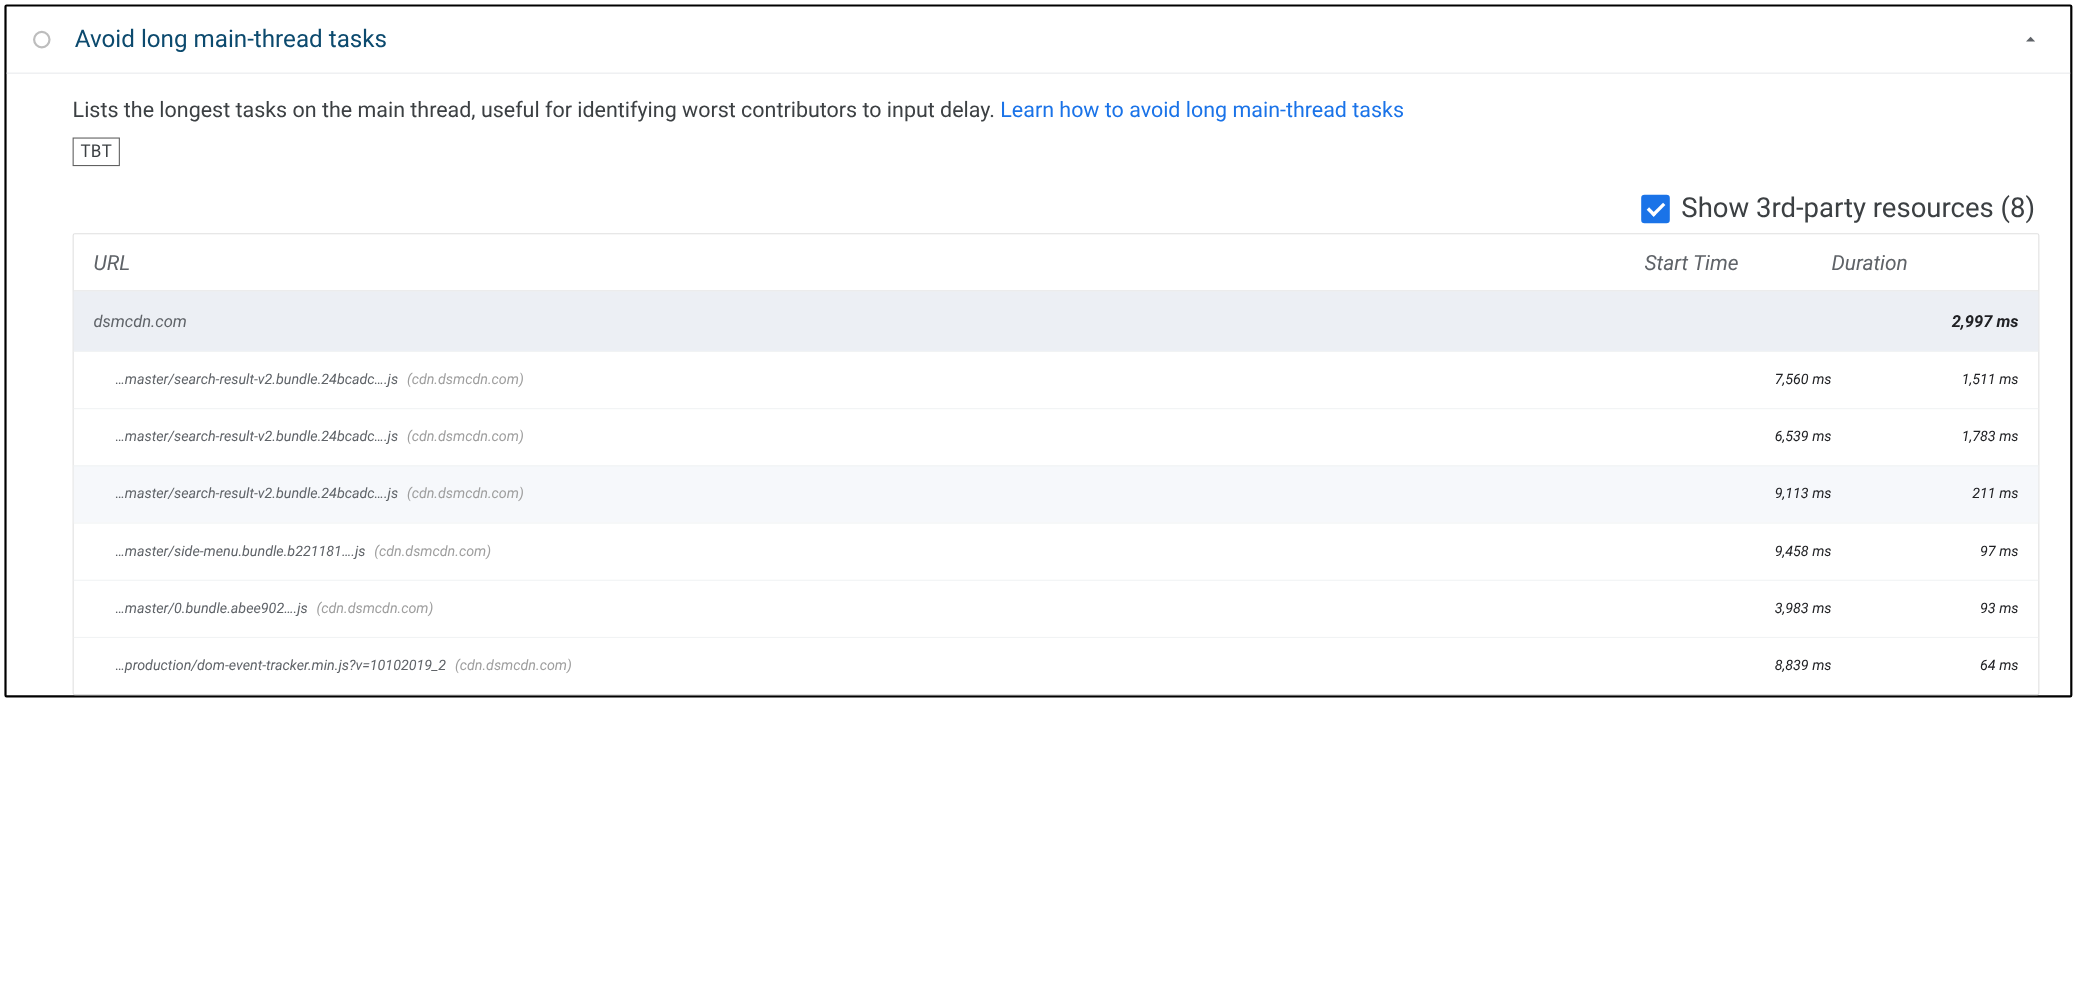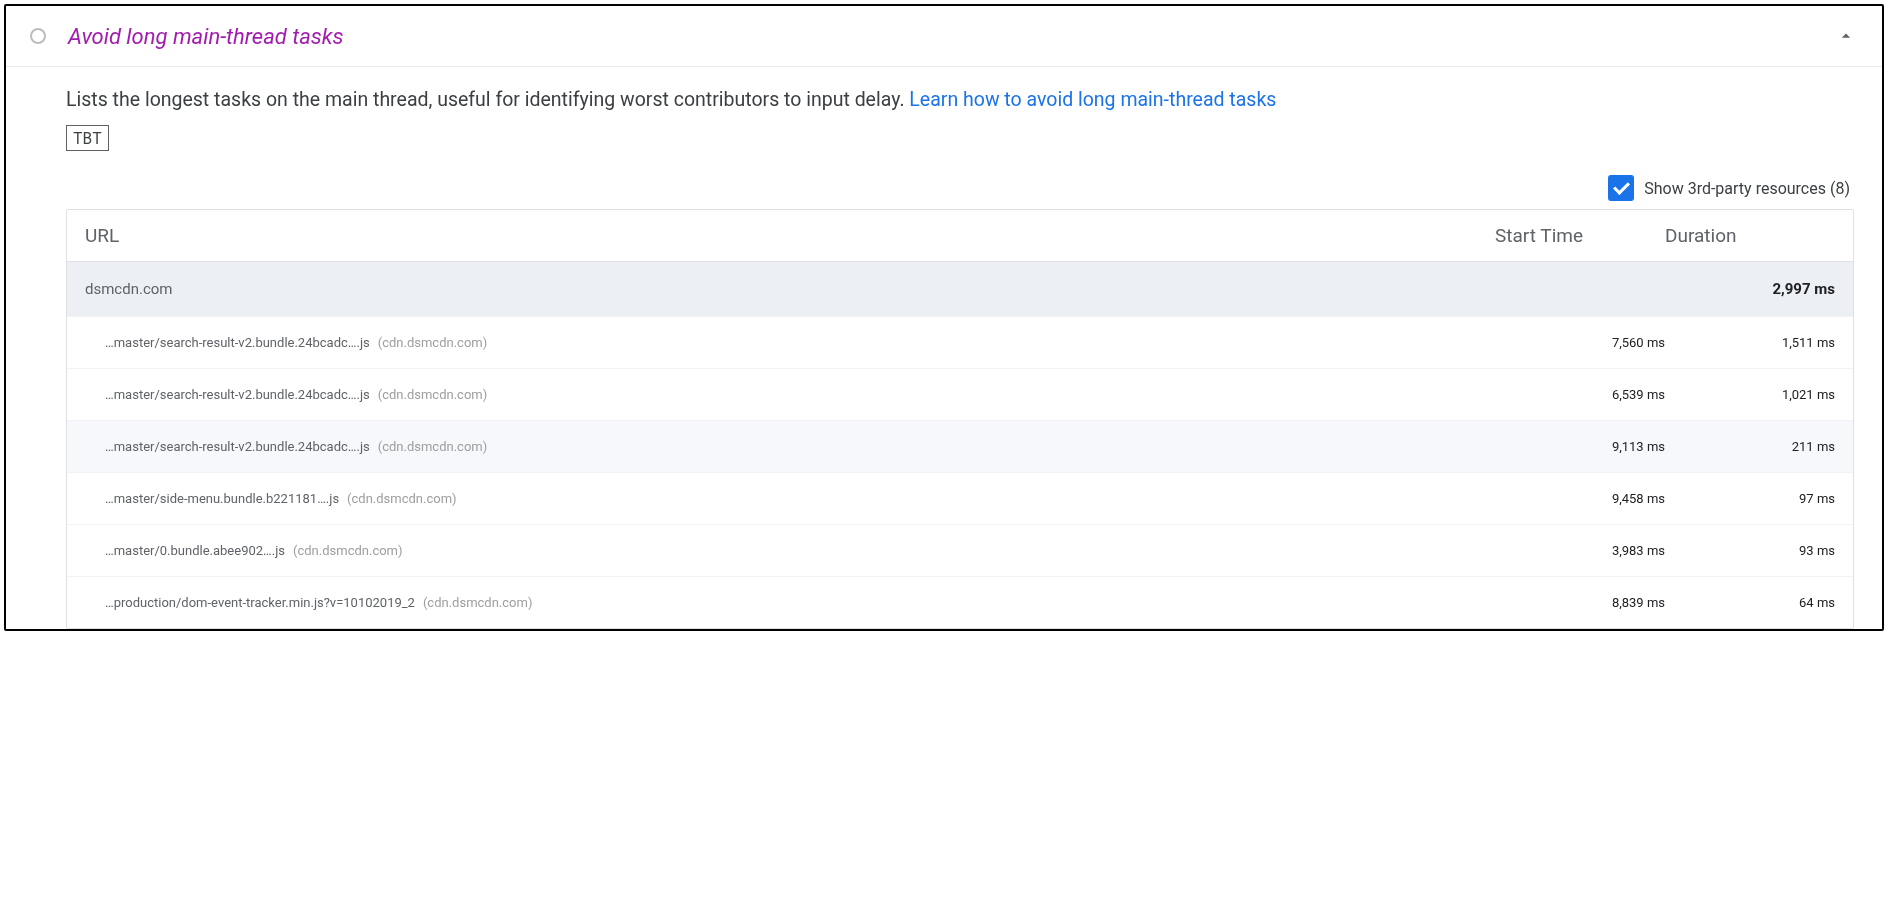--- a/index.html
+++ b/index.html
@@ -27,22 +27,21 @@
       height: 16px;
       border: 2px solid #bdbdbd;
       border-radius: 50%;
       margin-right: 22px;
       flex: 0 0 auto;
     }
     .audit-title {
       flex: 1 1 auto;
       font-size: 22px;
       font-weight: 400;
-      color: #a21caf;
-      font-style: italic;
+      color: #0c4a6e;
     }
     .chev {
       width: 28px;
       height: 28px;
       display: flex;
       align-items: center;
       justify-content: center;
       color: #5f6368;
     }
     .chev svg { width: 20px; height: 20px; fill: currentColor; }
@@ -68,21 +67,21 @@
       font-family: "Roboto Mono", Menlo, Consolas, monospace;
       margin-top: 6px;
     }
 
     .filter-row {
       display: flex;
       justify-content: flex-end;
       align-items: center;
       margin: 24px 0 8px 0;
       padding-right: 4px;
-      font-size: 16px;
+      font-size: 25px;
       color: #3c4043;
       text-align: right;
     }
     .cbx {
       width: 26px;
       height: 26px;
       border: 3px solid #1a73e8;
       border-radius: 3px;
       margin-right: 10px;
       background: #1a73e8;
@@ -99,20 +98,21 @@
       height: 12px;
       border: solid #fff;
       border-width: 0 3px 3px 0;
       transform: rotate(45deg);
     }
 
     .table {
       border: 1px solid #e0e0e0;
       border-radius: 2px;
       margin-bottom: 0;
+      font-style: italic;
     }
     .thead, .group-row, .row {
       display: grid;
       grid-template-columns: 1fr 170px 170px;
       align-items: center;
     }
     .thead {
       padding: 14px 18px;
       color: #5f6368;
       font-size: 19px;
@@ -195,21 +195,21 @@
 
       <div id="rows">
           <div class="row">
             <span class="url-cell"><span>…master/search-result-v2.bundle.24bcadc….js</span><span class="host">(cdn.dsmcdn.com)</span></span>
             <span class="num">7,560 ms</span>
             <span class="num">1,511 ms</span>
           </div>
           <div class="row">
             <span class="url-cell"><span>…master/search-result-v2.bundle.24bcadc….js</span><span class="host">(cdn.dsmcdn.com)</span></span>
             <span class="num">6,539 ms</span>
-            <span class="num">1,021 ms</span>
+            <span class="num">1,783 ms</span>
           </div>
           <div class="row alt">
             <span class="url-cell"><span>…master/search-result-v2.bundle.24bcadc….js</span><span class="host">(cdn.dsmcdn.com)</span></span>
             <span class="num">9,113 ms</span>
             <span class="num">211 ms</span>
           </div>
           <div class="row">
             <span class="url-cell"><span>…master/side-menu.bundle.b221181….js</span><span class="host">(cdn.dsmcdn.com)</span></span>
             <span class="num">9,458 ms</span>
             <span class="num">97 ms</span>

